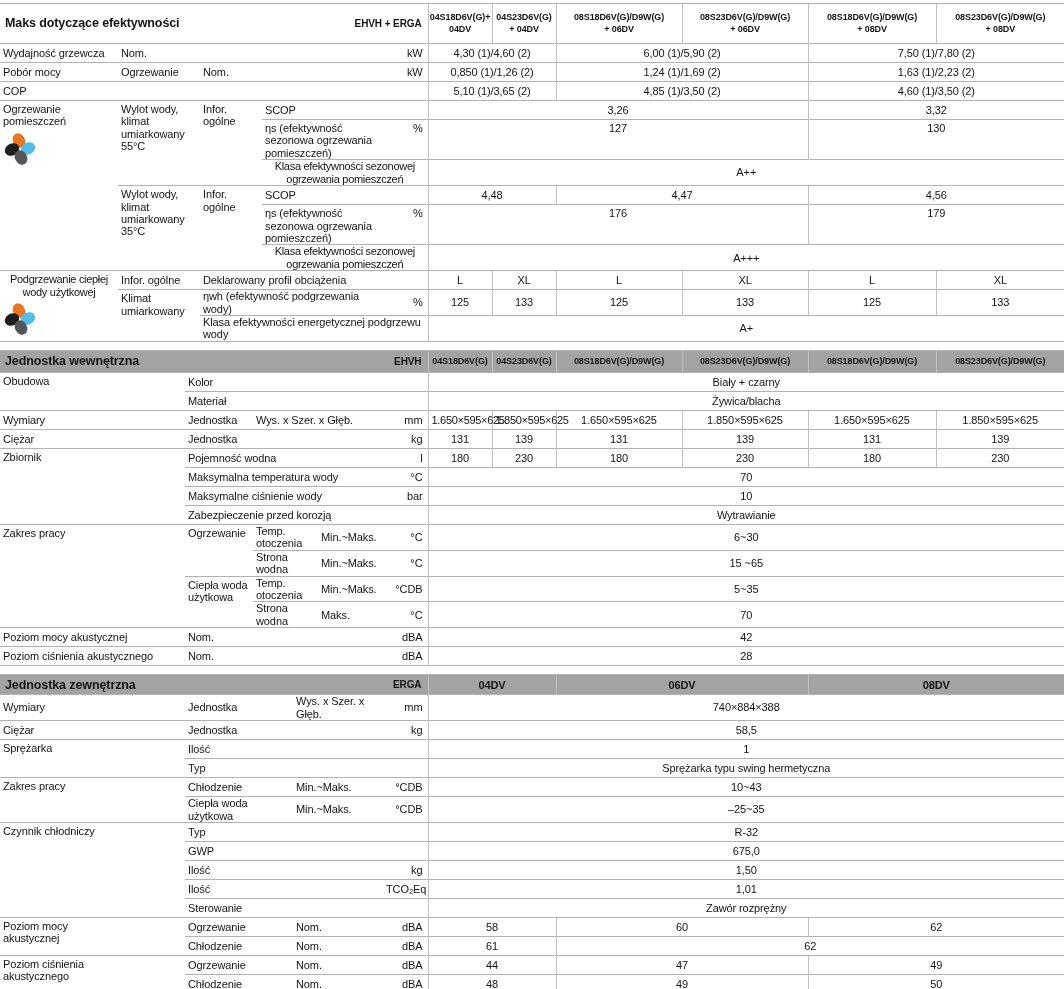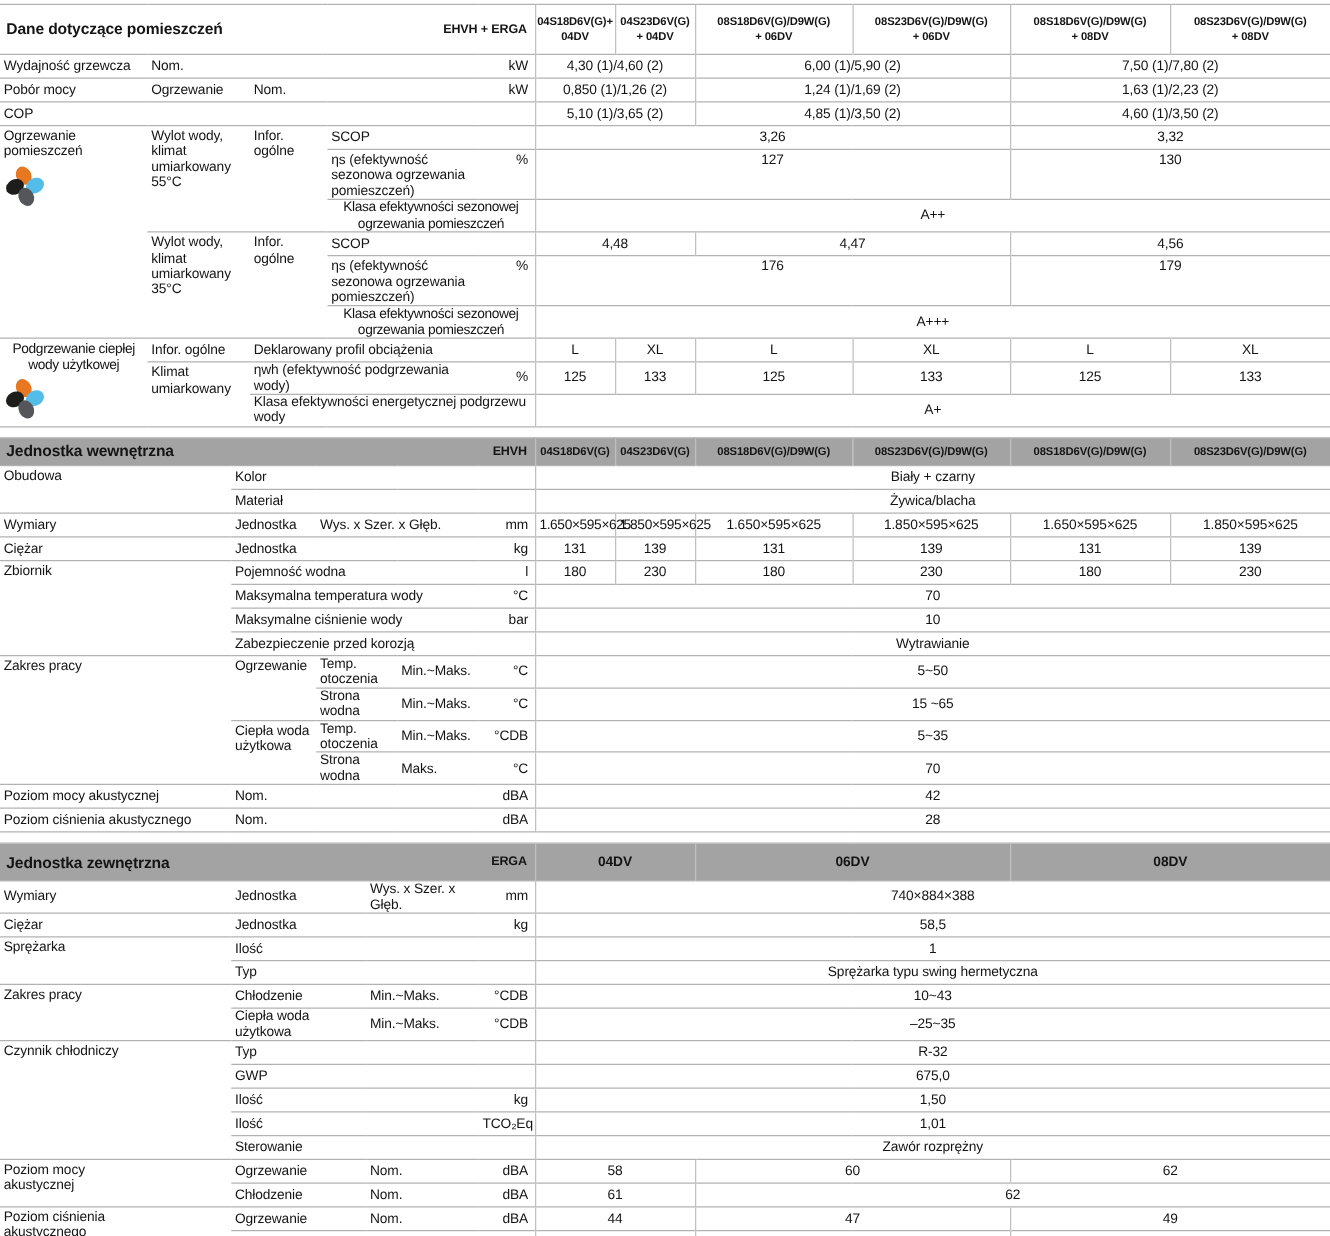--- a/index.html
+++ b/index.html
@@ -46,21 +46,21 @@
           <col style="width: 64px;">
           <col style="width: 126px;">
           <col style="width: 126px;">
           <col style="width: 128px;">
           <col style="width: 128px;">
         </colgroup>
         <tbody>
           <tr class="band white" style="height: 40px;">
             <td class="bandcell" colspan="5">
               <div class="bandwrap">
-                <span class="btitle">Dane dotyczące pomieszczeń</span>
+                <span class="btitle">Maks dotyczące efektywności</span>
                 <span class="bseries">EHVH + ERGA</span>
               </div>
             </td>
             <td class="v mh" colspan="1"><span class="lt">04S18D6V(G)+
 04DV</span></td>
             <td class="v mh" colspan="1"><span class="lt">04S23D6V(G)
 + 04DV</span></td>
             <td class="v mh" colspan="1"><span class="lt">08S18D6V(G)/D9W(G)
 + 06DV</span></td>
             <td class="v mh" colspan="1"><span class="lt">08S23D6V(G)/D9W(G)
@@ -254,21 +254,21 @@
           <tr style="height: 19px;">
             <td class="col-b" colspan="4"><span class="lt">Zabezpieczenie przed korozją</span></td>
             <td class="v" colspan="6">Wytrawianie</td>
           </tr>
           <tr style="height: 19px;">
             <td class="col-a" rowspan="4"><span class="lt">Zakres pracy</span></td>
             <td class="col-b" rowspan="2"><span class="lt">Ogrzewanie</span></td>
             <td class="col-c sz-s"><span class="lt">Temp. otoczenia</span></td>
             <td class="col-d"><span class="lt">Min.~Maks.</span></td>
             <td class="col-u"><span class="lt">°C</span></td>
-            <td class="v" colspan="6">5~50</td>
+            <td class="v" colspan="6">6~30</td>
           </tr>
           <tr style="height: 19px;">
             <td class="col-c sz-s"><span class="lt">Strona wodna</span></td>
             <td class="col-d"><span class="lt">Min.~Maks.</span></td>
             <td class="col-u"><span class="lt">°C</span></td>
             <td class="v" colspan="6">15 ~65</td>
           </tr>
           <tr style="height: 19px;">
             <td class="col-b" rowspan="2"><span class="lt">Ciepła woda użytkowa</span></td>
             <td class="col-c sz-s"><span class="lt">Temp. otoczenia</span></td>
@@ -303,21 +303,21 @@
           <col style="width: 90px;">
           <col style="width: 45px;">
           <col style="width: 64px;">
           <col style="width: 64px;">
           <col style="width: 126px;">
           <col style="width: 126px;">
           <col style="width: 128px;">
           <col style="width: 128px;">
         </colgroup>
         <tbody>
-          <tr class="band" style="height: 30px;">
+          <tr class="band" style="height: 20px;">
             <td class="bandcell" colspan="4">
               <div class="bandwrap">
                 <span class="btitle">Jednostka zewnętrzna</span>
                 <span class="bseries">ERGA</span>
               </div>
             </td>
             <td class="v mh mh3" colspan="2"><span class="lt">04DV</span></td>
             <td class="v mh mh3" colspan="2"><span class="lt">06DV</span></td>
             <td class="v mh mh3" colspan="2"><span class="lt">08DV</span></td>
           </tr>

